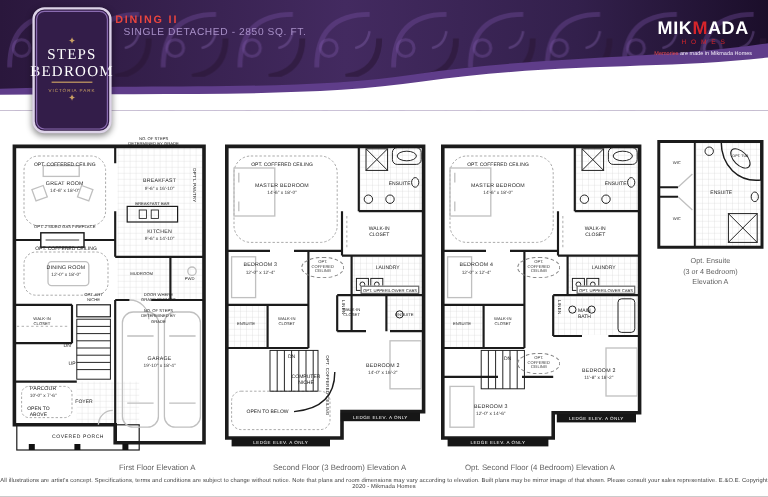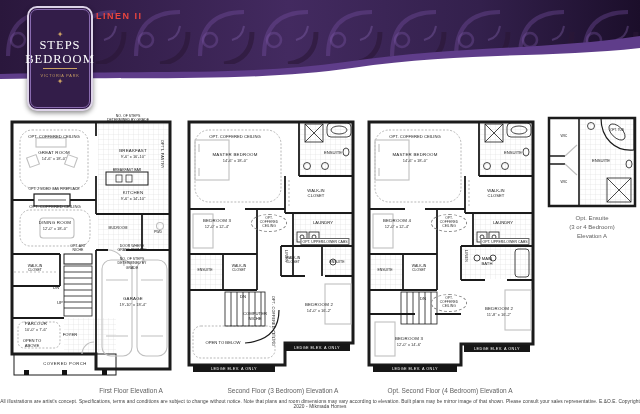--- a/index.html
+++ b/index.html
@@ -83,25 +83,31 @@
     <div class="badge">
       <div class="b-orn">✦</div>
       <div class="b-royal">STEPS</div>
       <div class="b-valley">BEDROOM</div>
       <div class="b-rule"></div>
       <div class="b-park">VICTORIA PARK</div>
       <div class="b-orn">✦</div>
     </div>
 
     <div class="title-block">
-      <div class="phase">LINEN II</div>
+      <div class="phase">DINING II</div>
       <div class="model-row">
+        <span class="subtitle">SINGLE DETACHED - 2850 SQ. FT.</span>
       </div>
     </div>
 
+    <div class="mikmada">
+      <div class="mk-name"><span>MIK</span><span class="mk-red">M</span><span>ADA</span></div>
+      <div class="mk-homes">HOMES</div>
+      <div class="mk-tag"><span class="tag-red">Memories</span><span> are made in Mikmada Homes</span></div>
+    </div>
   </div>
 
   <div class="plan" style="left:8px;top:114px;width:168px;height:290px">
     <svg class="psvg" width="168" height="268" viewBox="0 0 168 268">
       <defs>
           <pattern id="t1" width="5" height="5" patternUnits="userSpaceOnUse">
         <path d="M5 0H0V5" stroke="#dcdcdc" stroke-width="0.6" fill="none"></path>
           </pattern>
         </defs>
       <rect x="90" y="9" width="71" height="90" fill="url(#t1)"></rect>

